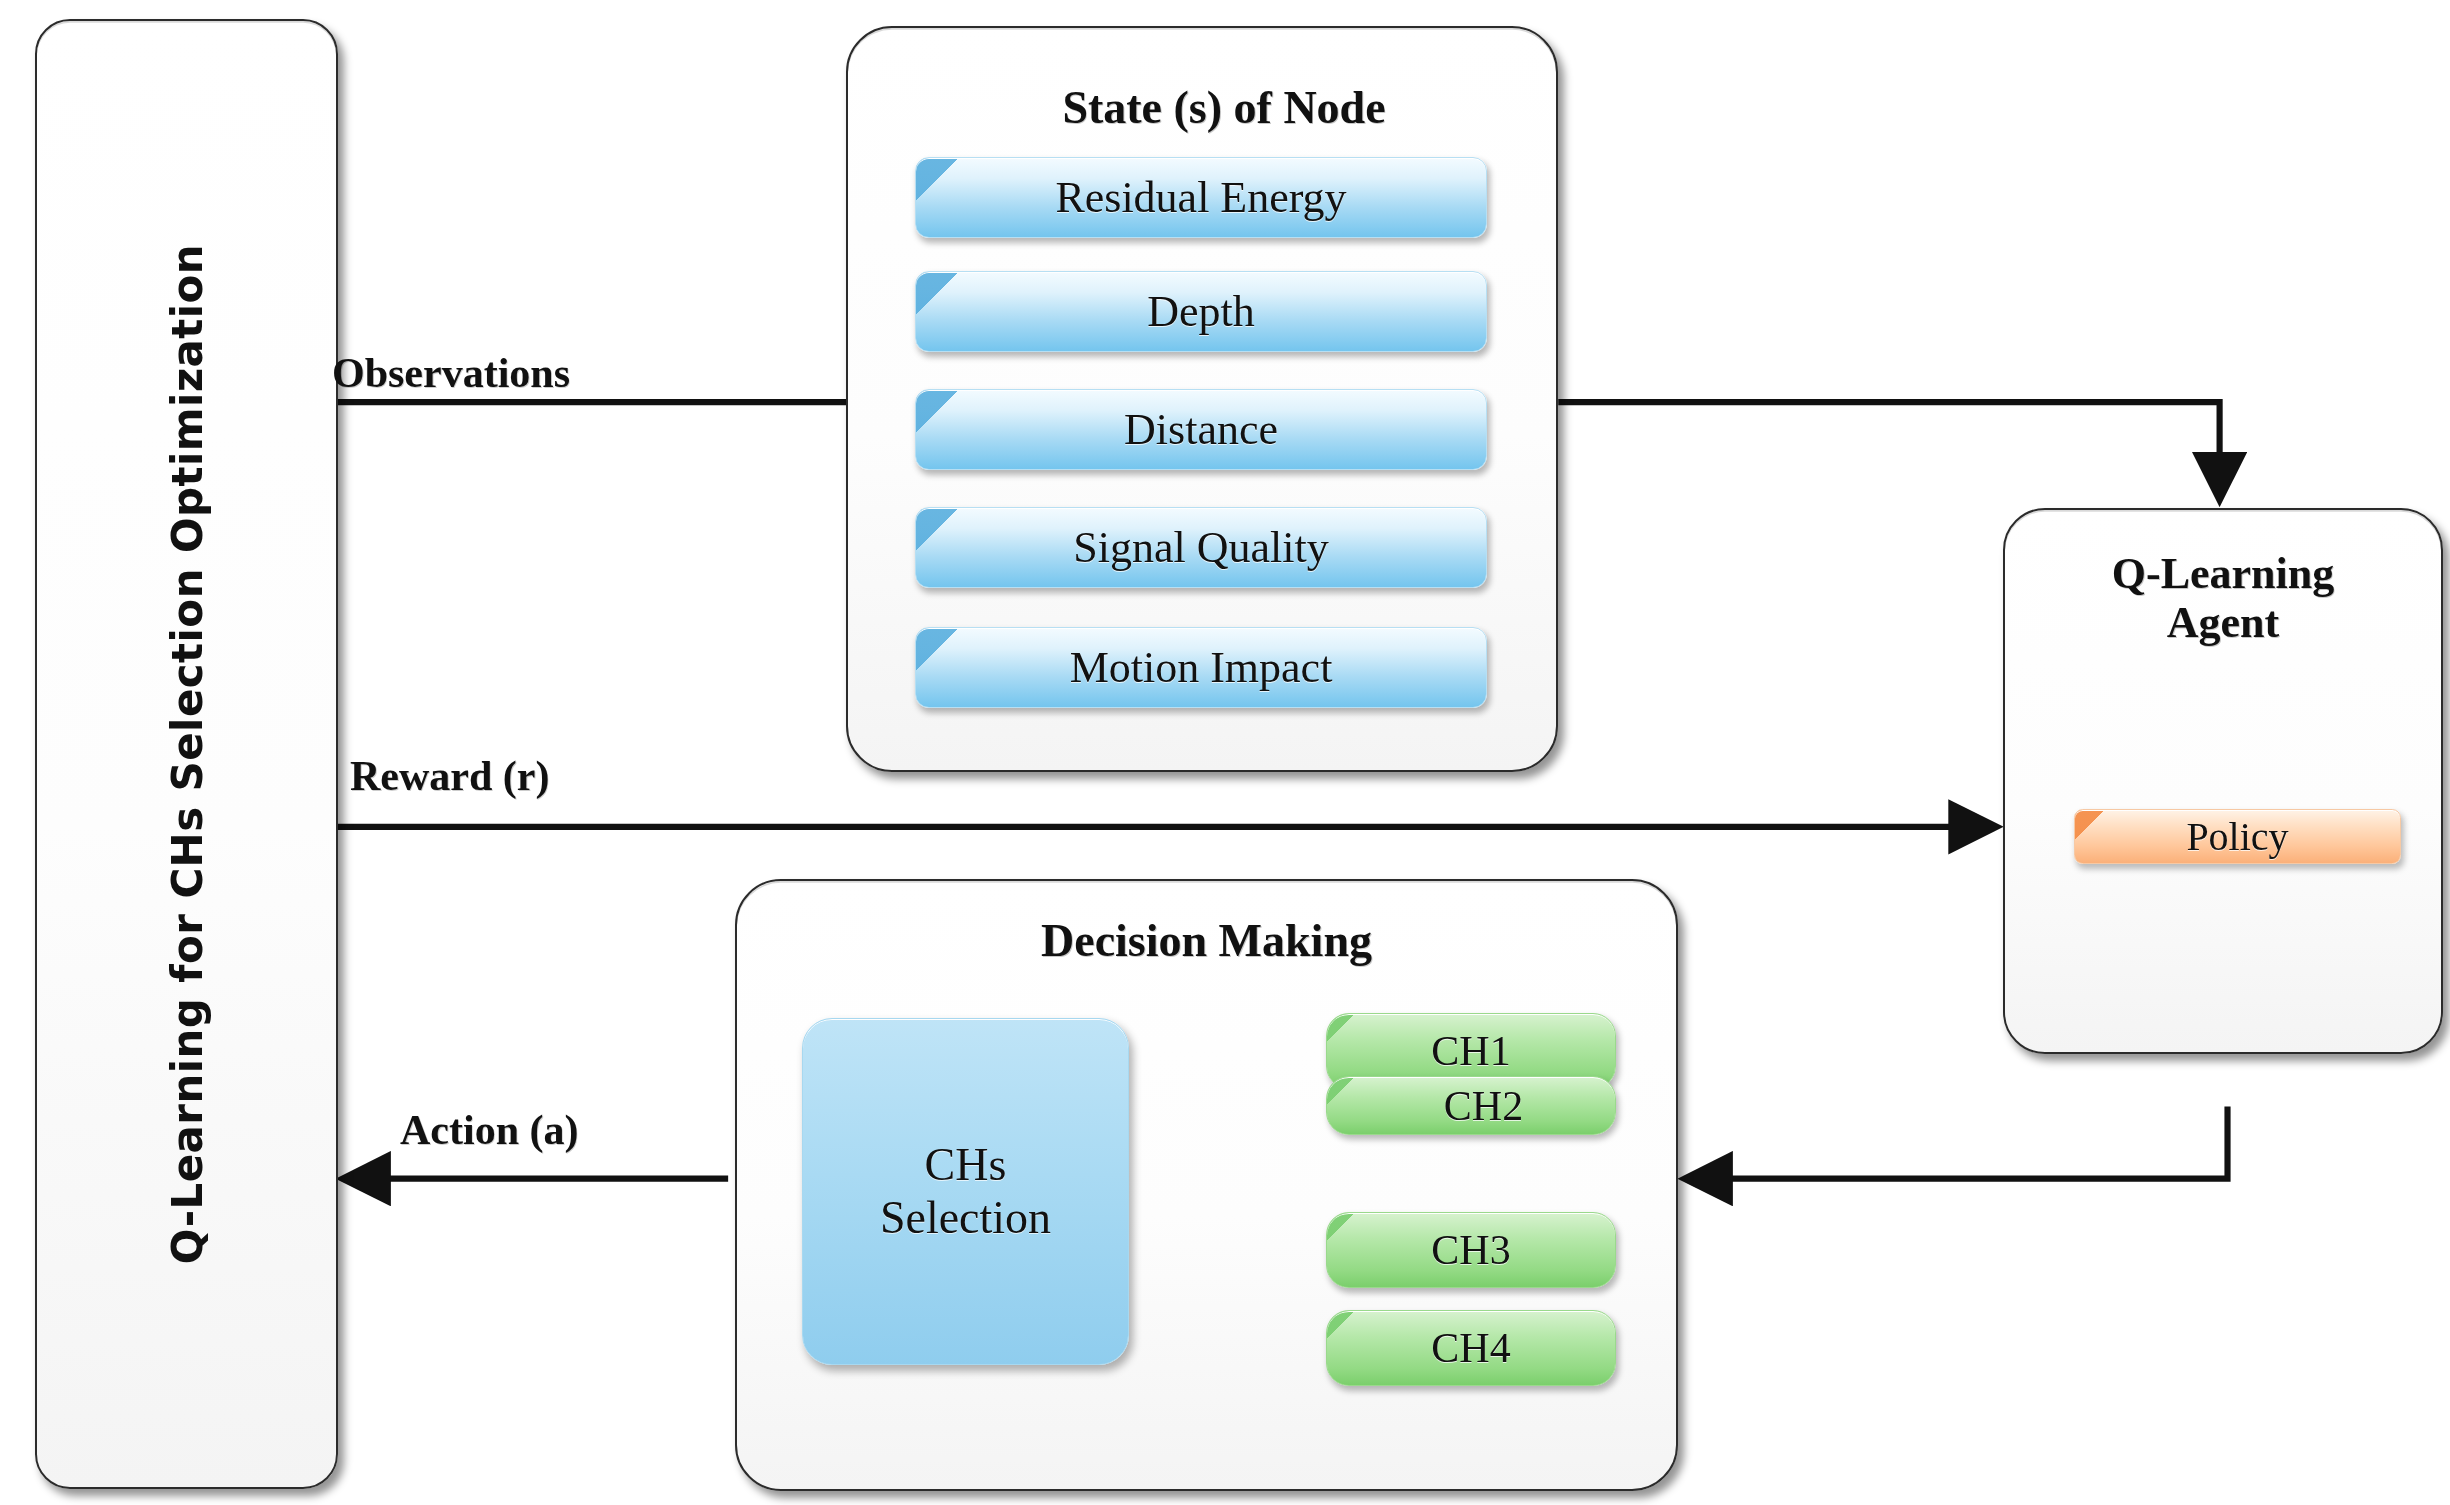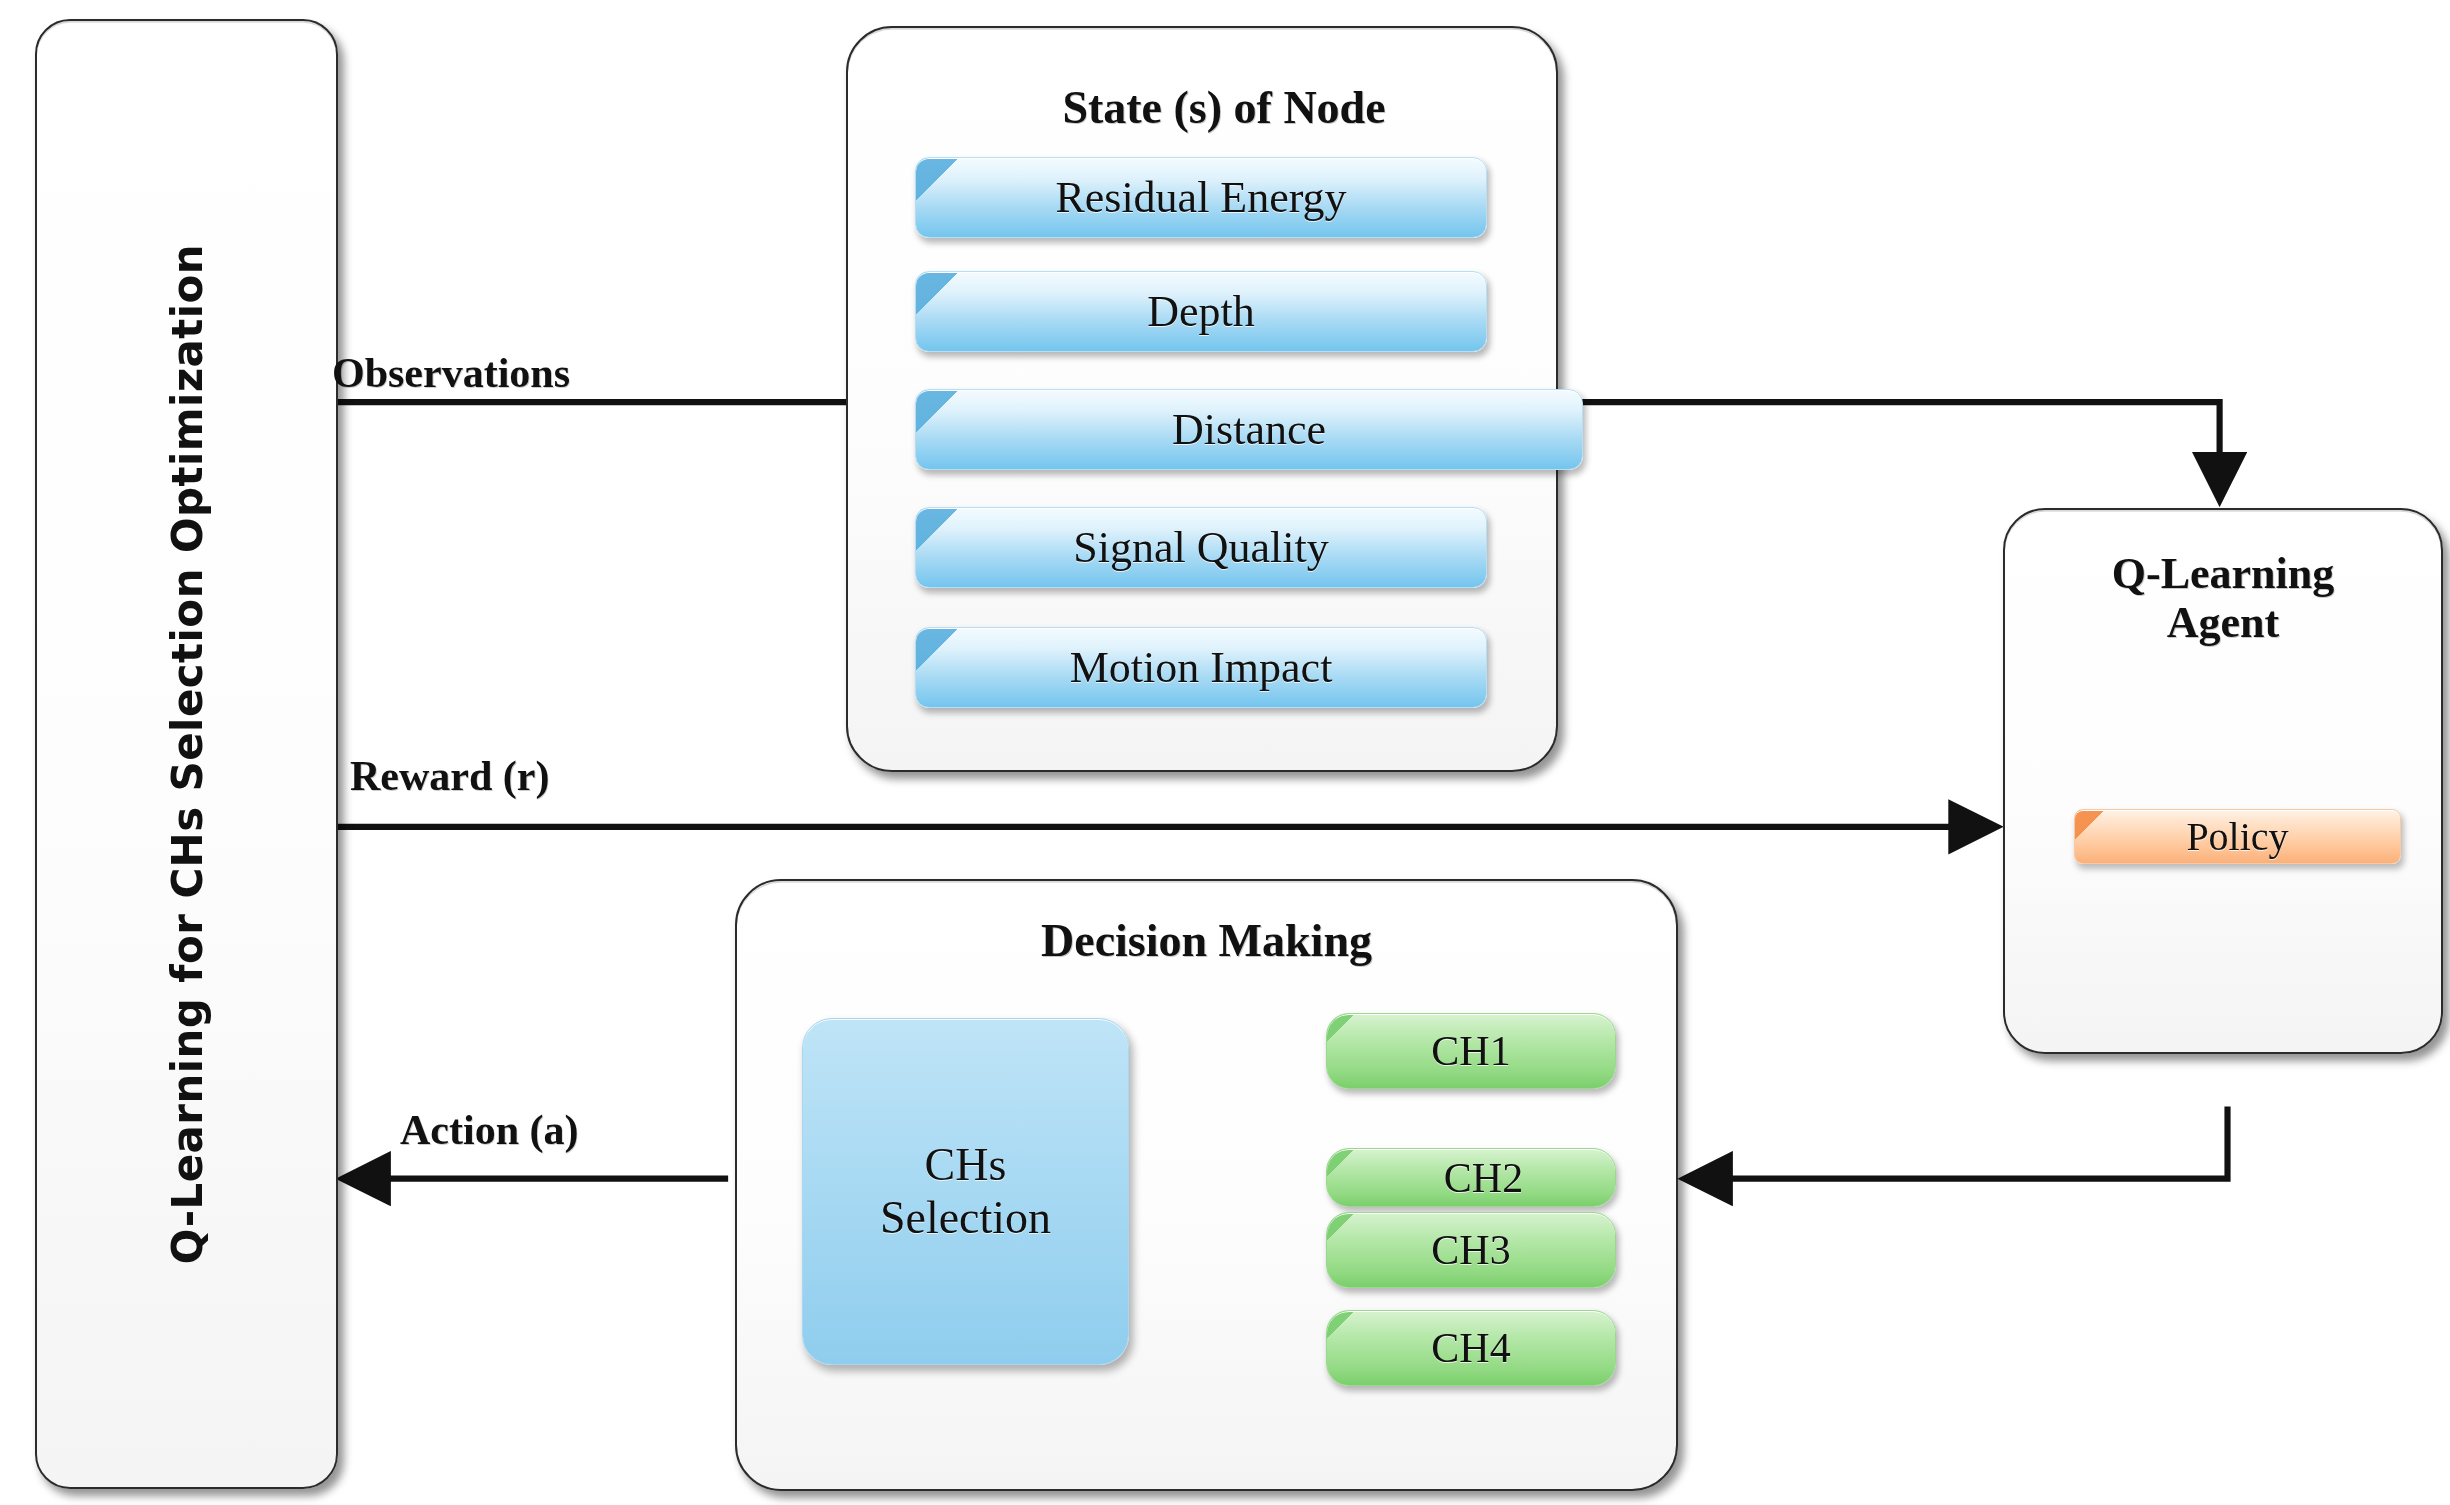--- a/index.html
+++ b/index.html
@@ -46,21 +46,21 @@
   }
   .pill-blue{
     background:
       linear-gradient(135deg, rgba(80,170,220,.85) 0 30px, rgba(255,255,255,0) 30px) left top/62px 62px no-repeat,
       linear-gradient(180deg,#f3fbff 0%,#dff2fc 26%,#a8daf4 62%,#74c5ee 100%);
     border:0.9px solid #b7dff3;
     box-shadow:2.6px 4.4px 6.2px rgba(0,0,0,.28), 0 0.9px 0 #ffffff inset;
   }
   #pill-residual-energy{left:915px;top:157px;width:572px;height:81px;}
   #pill-depth          {left:915px;top:271px;width:572px;height:81px;}
-  #pill-distance       {left:915px;top:389px;width:668px;height:81px;}
+  #pill-distance       {left:915px;top:389px;width:572px;height:81px;}
   #pill-signal-quality {left:915px;top:507px;width:572px;height:81px;}
   #pill-motion-impact  {left:915px;top:627px;width:572px;height:81px;}
 
   
   #agent-box{left:2003px;top:508px;width:440px;height:546px;border-radius:42px;}
   #agent-title{top:39px;font-size:44px;line-height:1.12;}
   #pill-policy{
     left:2074px;top:809px;width:327px;height:55px;
     border-radius:8.8px;font-size:40px;
     background:
@@ -88,21 +88,21 @@
   .pill-green{
     border-radius:23px;
     background:
       linear-gradient(135deg, rgba(120,205,110,.9) 0 19.3px, rgba(255,255,255,0) 19.3px) left top/42px 42px no-repeat,
       linear-gradient(180deg,#d7f2cf 0%,#b6e8aa 34%,#93da84 78%,#7bcf6c 100%);
     border:0.9px solid #9ad98c;
     box-shadow:2.6px 4.4px 6.2px rgba(0,0,0,.27), 0 0.9px 0 #fff inset;
     font-size:42px;
   }
   #pill-ch1{left:1326px;top:1013px;width:290px;height:76px;}
-  #pill-ch2{left:1326px;top:1148px;width:290px;height:59px;padding-left:25px;}
+  #pill-ch2{left:1326px;top:1076px;width:290px;height:59px;padding-left:25px;}
   #pill-ch3{left:1326px;top:1212px;width:290px;height:76px;}
   #pill-ch4{left:1326px;top:1310px;width:290px;height:76px;align-items:center;}
 
   
   .edge-label{
     position:absolute;font-weight:bold;font-size:42px;color:#111;
     white-space:nowrap;text-shadow:0.9px 0.9px 0 rgba(0,0,0,.2);
   }
   #label-observations{left:332px;top:325px;margin-top:24px;}
   #label-reward{left:350px;top:752px;}

